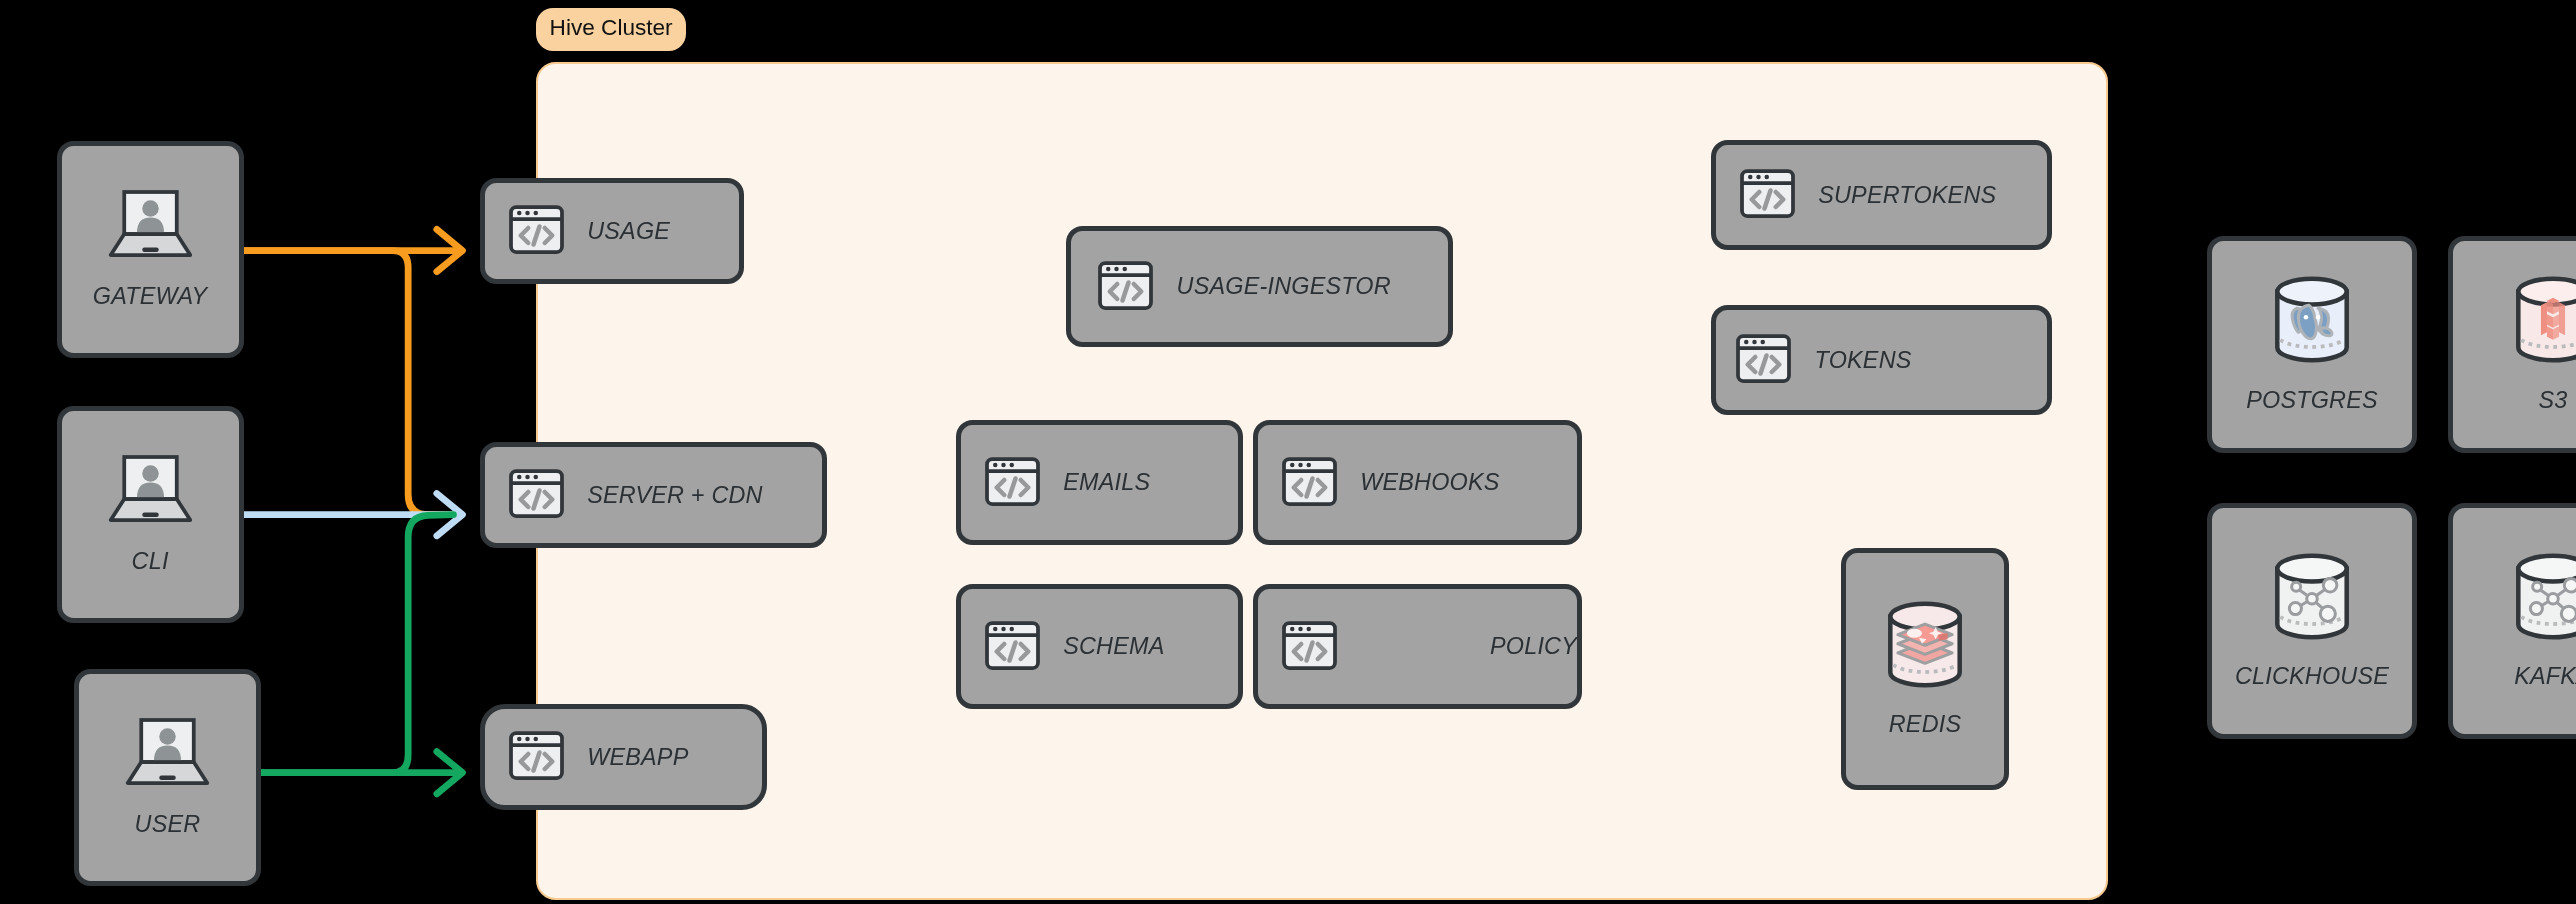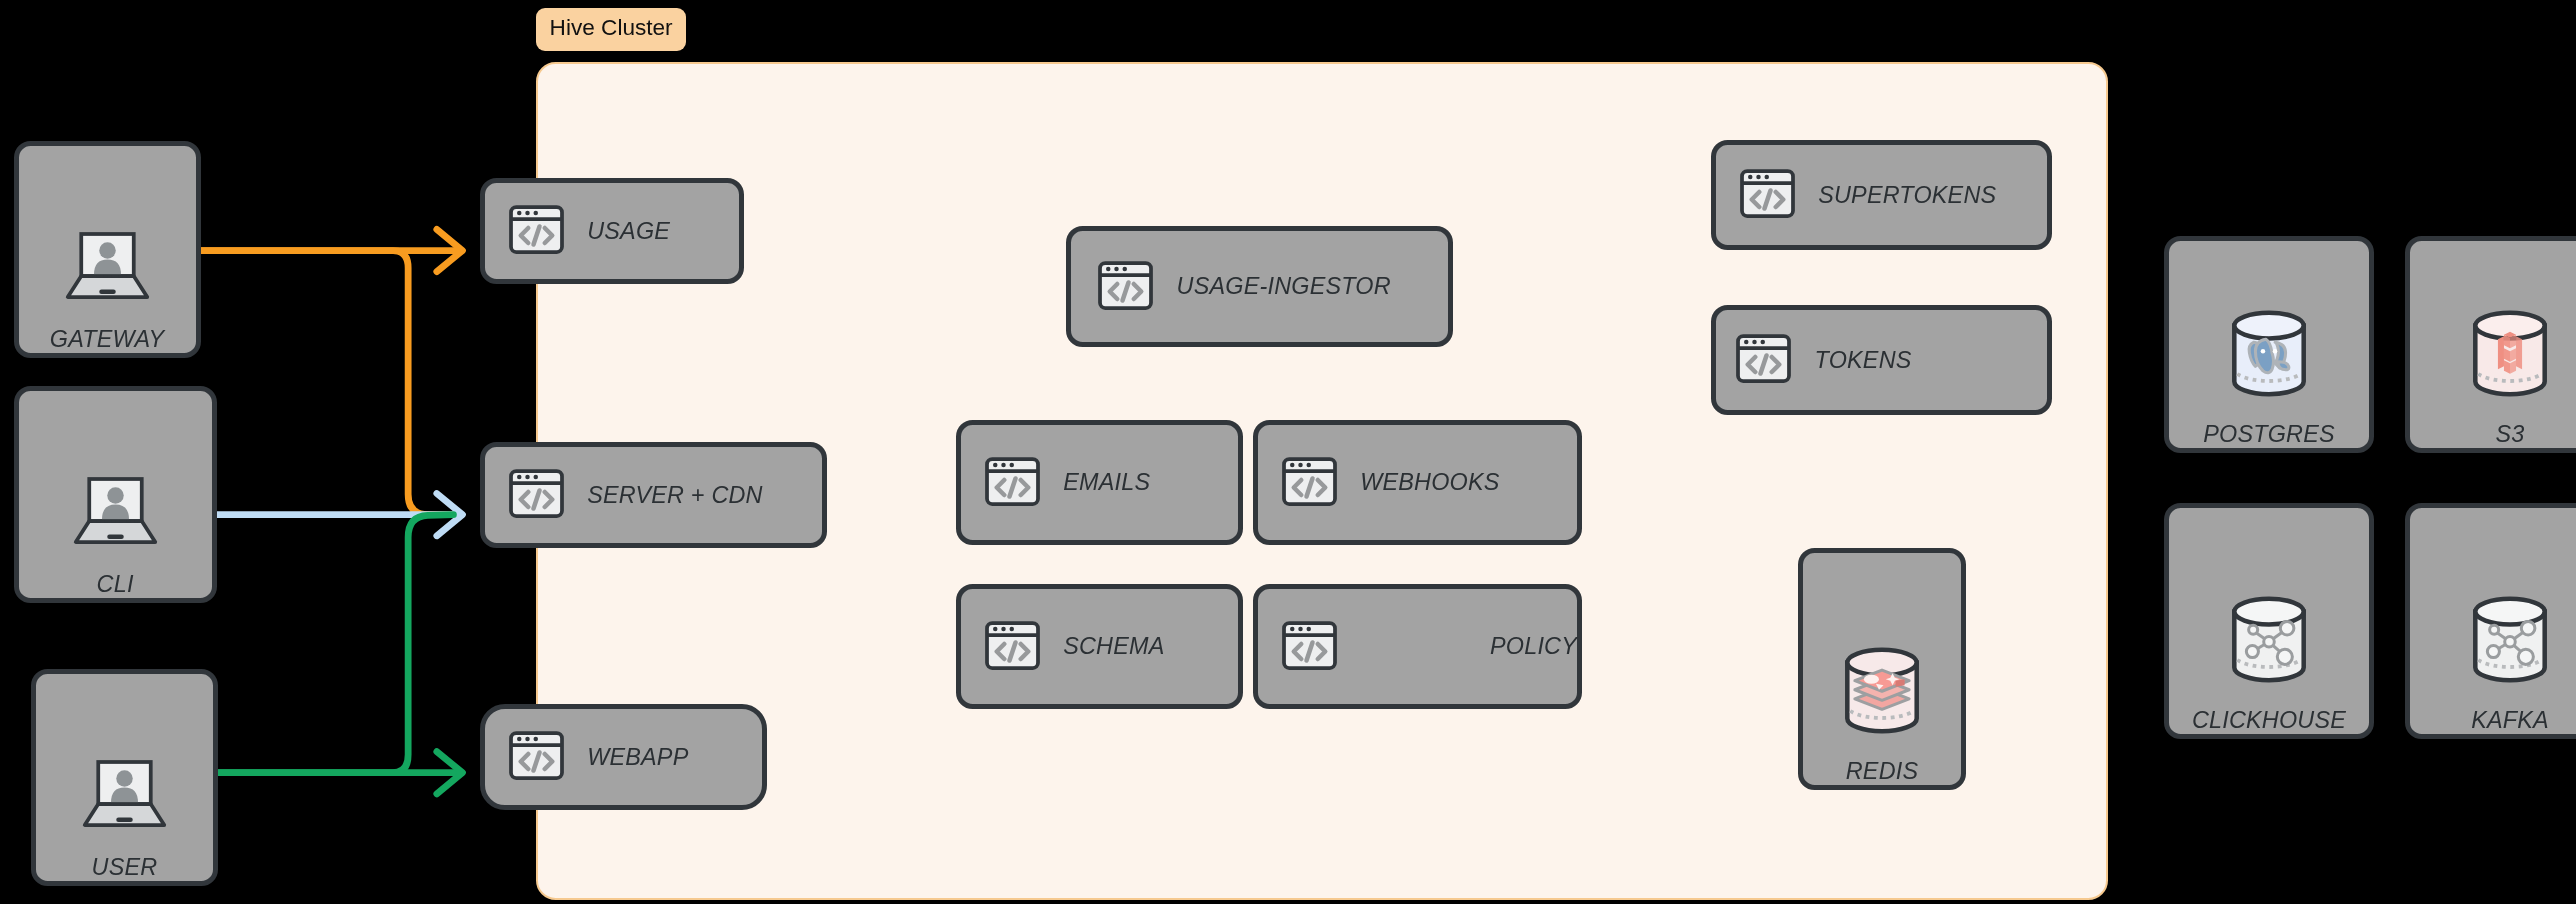--- a/index.html
+++ b/index.html
@@ -10,41 +10,41 @@
   .cluster-panel{
     position:absolute;
     background:#fdf4ec;
     border:2.3px solid #f6c98f;
     border-radius:19.6px;
     box-sizing:border-box;
   }
   .cluster-badge{
     position:absolute;
     background:#fad2a0;
-    border-radius:9px;
+    border-radius:17px;
     color:#111;
     font-size:22.6px;
     line-height:1;
     padding:9.8px 13.6px 11.3px 13.6px;
     white-space:nowrap;
     box-sizing:border-box;
   }
 
   
   .node{
     position:absolute;
     background:#a3a3a3;
     border:5.3px solid #31363b;
     border-radius:16.6px;
     box-sizing:border-box;
     display:flex;
     align-items:center;
   }
   .node.horiz{flex-direction:row;justify-content:flex-start;}
-  .node.vert{flex-direction:column;justify-content:flex-end;}
+  .node.vert{flex-direction:column;justify-content:center;margin-left:43px;}
 
   .node-label{
     font-style:italic;
     color:#2b3034;
     font-size:23.4px;
     letter-spacing:0.2px;
     white-space:nowrap;
   }
   .node.horiz .node-label{margin-left:22.6px;}
   .node.vert  .node-label{margin-top:19.6px;font-size:23.4px;}
@@ -85,21 +85,21 @@
         <circle cx="63" cy="26" r="11" fill="#8e9396"></circle>
         <path d="M45 58 Q45 38 63 38 Q81 38 81 58 Z" fill="#8e9396"></path>
         <path d="M28 60 L10 88 L116 88 L98 60 Z" fill="#d5d7d9" stroke="#31363b" stroke-width="5" stroke-linejoin="round"></path>
         <rect x="52" y="78" width="22" height="6" rx="3" fill="#31363b"></rect>
         <line x1="28" y1="60" x2="98" y2="60" stroke="#31363b" stroke-width="3" stroke-dasharray="5 5"></line>
       </svg>
     </span>
     <span class="node-label">GATEWAY</span>
   </div>
 
-  <div class="node vert" style="left:13.6px;top:386px;width:203px;height:217px;">
+  <div class="node vert" style="left:13.6px;top:406px;width:187px;height:217px;">
     <span class="icon-wrap">
       <svg width="95" height="72" viewBox="0 0 126 96">
         <rect x="28" y="4" width="70" height="56" fill="#eeeff0" stroke="#31363b" stroke-width="5"></rect>
         <circle cx="63" cy="26" r="11" fill="#8e9396"></circle>
         <path d="M45 58 Q45 38 63 38 Q81 38 81 58 Z" fill="#8e9396"></path>
         <path d="M28 60 L10 88 L116 88 L98 60 Z" fill="#d5d7d9" stroke="#31363b" stroke-width="5" stroke-linejoin="round"></path>
         <rect x="52" y="78" width="22" height="6" rx="3" fill="#31363b"></rect>
         <line x1="28" y1="60" x2="98" y2="60" stroke="#31363b" stroke-width="3" stroke-dasharray="5 5"></line>
       </svg>
     </span>

